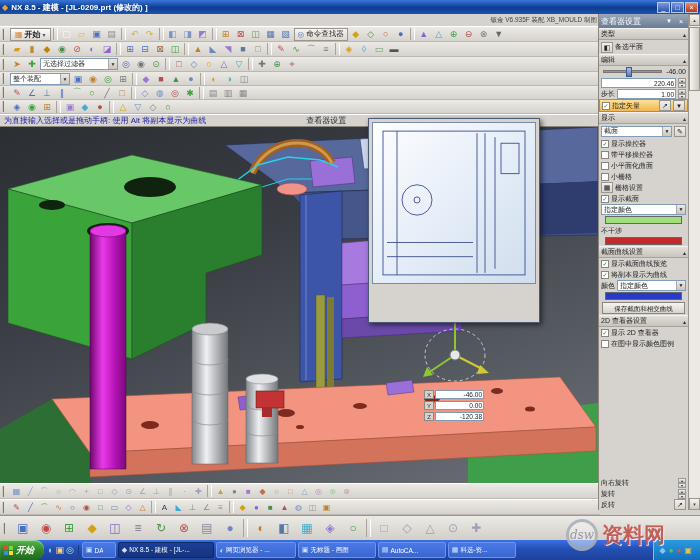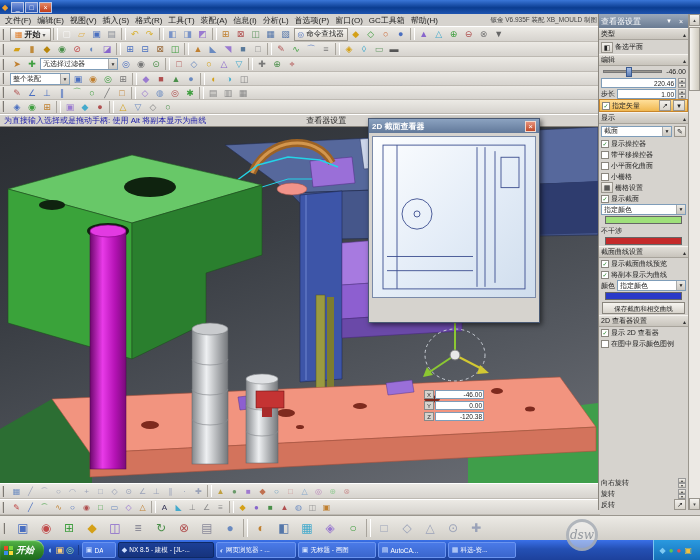--- a/index.html
+++ b/index.html
@@ -121,45 +121,31 @@
 .wm-logo{width:32px;height:32px;border:3px solid #aab0b8;border-radius:50%;color:#8a9098;font-family:"DejaVu Serif",serif;font-style:italic;font-size:12px;display:flex;align-items:center;justify-content:center;background:rgba(245,245,245,.55);}
 .wm-text{font-size:21px;font-weight:bold;color:#c0504a;text-shadow:1px 1px 0 #f4f4f4;}
 </style>
 </head>
 <body>
 
 <div class="screen">
 
   <div class="titlebar">
     <span class="appicon">◆</span>
+    <span class="tb-title">NX 8.5 - 建模 - [JL-0209.prt (修改的) ]</span>
     <div class="winbtns">
         <span class="winbtn">_</span>
         <span class="winbtn">□</span>
         <span class="winbtn">×</span>
       </div>
   </div>
 
   <div class="leftstack">
 
     <div class="menubar">
-      <div class="menu-items">
-          <span class="mi">文件(F)</span>
-          <span class="mi">编辑(E)</span>
-          <span class="mi">视图(V)</span>
-          <span class="mi">插入(S)</span>
-          <span class="mi">格式(R)</span>
-          <span class="mi">工具(T)</span>
-          <span class="mi">装配(A)</span>
-          <span class="mi">信息(I)</span>
-          <span class="mi">分析(L)</span>
-          <span class="mi">首选项(P)</span>
-          <span class="mi">窗口(O)</span>
-          <span class="mi">GC工具箱</span>
-          <span class="mi">帮助(H)</span>
-        </div>
       <span class="menu-right">钣金  V6.935F  装配  XB_MOULD  制图</span>
     </div>
 
     <div class="tbrow r15">
       <span class="grip"></span>
       <span class="startbtn">
         <i class="sb-ic">▦</i>
         <b>开始</b>
         <i class="arr">▾</i>
       </span>
@@ -785,24 +771,20 @@
           <span class="tbi" style="color: rgb(153, 153, 153);">
             <i>◫</i>
           </span>
           <span class="tbi" style="color: rgb(192, 128, 48);">
             <i>▣</i>
           </span>
         </div>
     </div>
 
     <div class="dialog">
-      <div class="dlg-title">
-        <span>2D 截面查看器</span>
-        <span class="dlg-x">×</span>
-      </div>
       <div class="dlg-canvas">
         <svg width="100%" height="100%" viewBox="0 0 162 158" preserveAspectRatio="none">
           <g fill="none" stroke="#3d4f90" stroke-width="0.9">
             <rect x="10" y="8" width="142" height="142"></rect>
             <line x1="24" y1="8" x2="24" y2="150"></line>
             <circle cx="44" cy="76" r="15"></circle>
             <circle cx="44" cy="76" r="3"></circle>
             <line x1="104" y1="10" x2="104" y2="148"></line>
             <line x1="112" y1="10" x2="112" y2="148"></line>
             <line x1="122" y1="14" x2="122" y2="144"></line>
@@ -1091,15 +1073,16 @@
     <div class="tray">
         <span class="trayic" style="color: rgb(126, 201, 242);">◆</span>
         <span class="trayic" style="color: rgb(88, 196, 88);">●</span>
         <span class="trayic" style="color: rgb(224, 80, 80);">●</span>
         <span class="trayic" style="color: rgb(240, 192, 64);">▣</span>
       </div>
   </div>
 
   <div class="watermark">
     <span class="wm-logo">dsw</span>
+    <span class="wm-text">资料网</span>
   </div>
 
 </div>
 
 </body></html>

